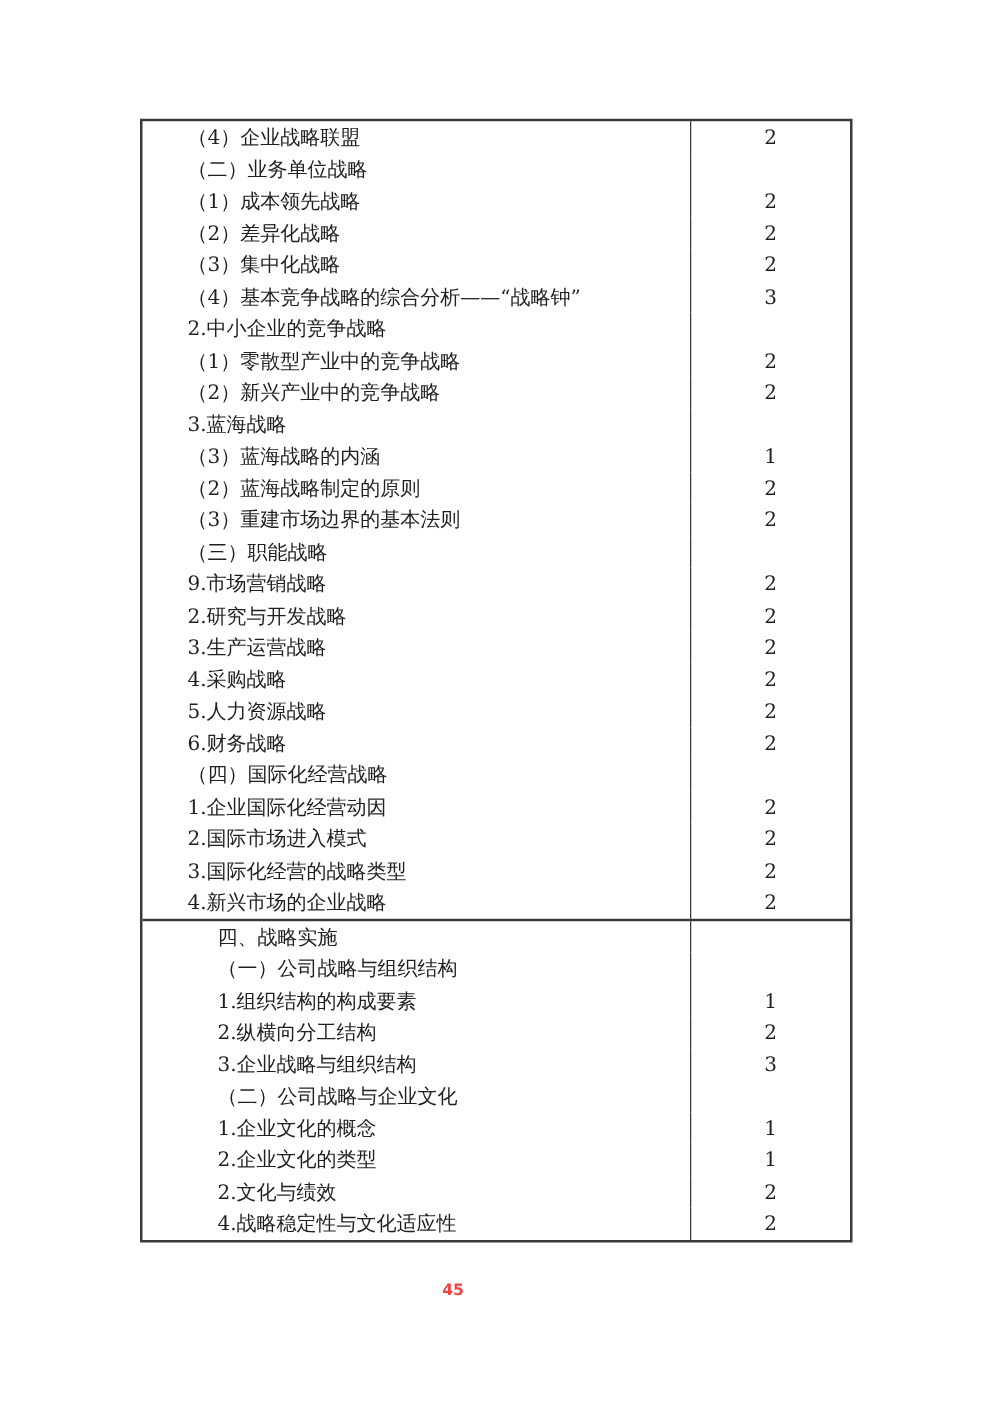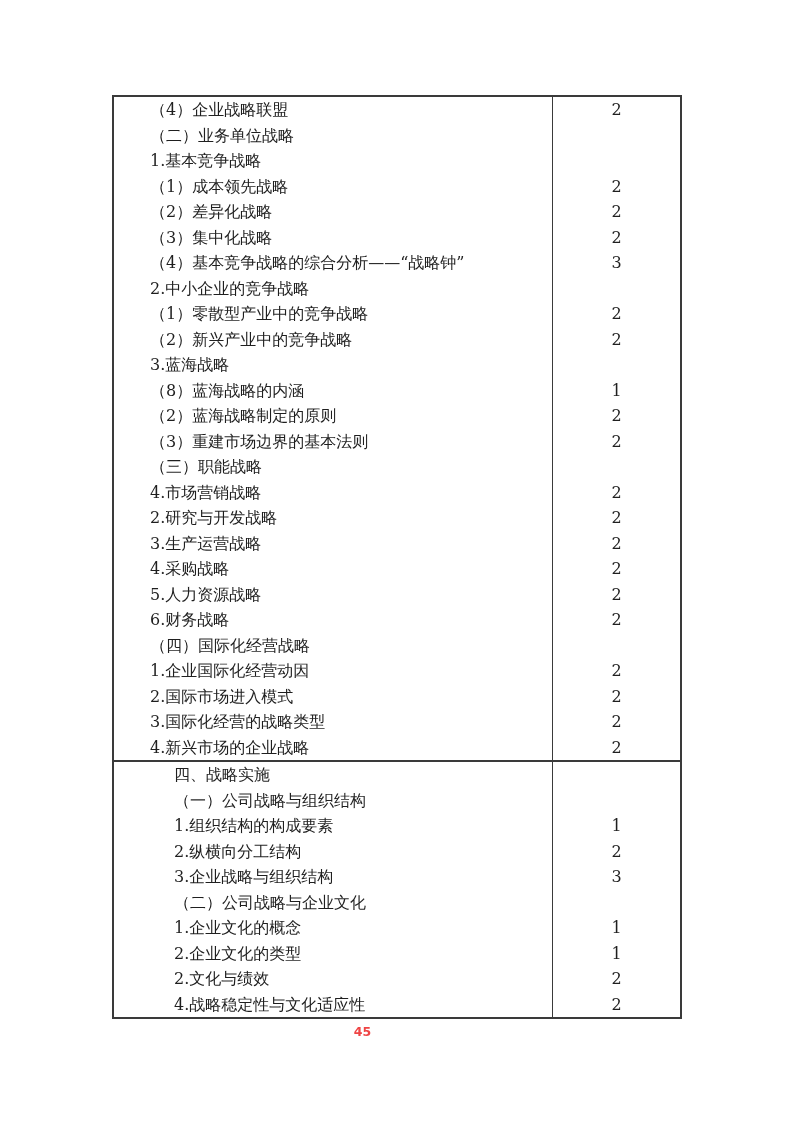--- a/index.html
+++ b/index.html
@@ -77,24 +77,20 @@
     <div class="t-section">
         <div class="row">
     <div class="cell topic">（4）企业战略联盟</div>
     <div class="cell score">2</div>
   </div>
         <div class="row">
     <div class="cell topic">（二）业务单位战略</div>
     <div class="cell score"></div>
   </div>
         <div class="row">
-    <div class="cell topic">1.基本竞争战略</div>
-    <div class="cell score"></div>
-  </div>
-        <div class="row">
     <div class="cell topic">（1）成本领先战略</div>
     <div class="cell score">2</div>
   </div>
         <div class="row">
     <div class="cell topic">（2）差异化战略</div>
     <div class="cell score">2</div>
   </div>
         <div class="row">
     <div class="cell topic">（3）集中化战略</div>
     <div class="cell score">2</div>
@@ -113,37 +109,37 @@
   </div>
         <div class="row">
     <div class="cell topic">（2）新兴产业中的竞争战略</div>
     <div class="cell score">2</div>
   </div>
         <div class="row">
     <div class="cell topic">3.蓝海战略</div>
     <div class="cell score"></div>
   </div>
         <div class="row">
-    <div class="cell topic">（8）蓝海战略的内涵</div>
+    <div class="cell topic">（3）蓝海战略的内涵</div>
     <div class="cell score">1</div>
   </div>
         <div class="row">
     <div class="cell topic">（2）蓝海战略制定的原则</div>
     <div class="cell score">2</div>
   </div>
         <div class="row">
     <div class="cell topic">（3）重建市场边界的基本法则</div>
     <div class="cell score">2</div>
   </div>
         <div class="row">
     <div class="cell topic">（三）职能战略</div>
     <div class="cell score"></div>
   </div>
         <div class="row">
-    <div class="cell topic">4.市场营销战略</div>
+    <div class="cell topic">9.市场营销战略</div>
     <div class="cell score">2</div>
   </div>
         <div class="row">
     <div class="cell topic">2.研究与开发战略</div>
     <div class="cell score">2</div>
   </div>
         <div class="row">
     <div class="cell topic">3.生产运营战略</div>
     <div class="cell score">2</div>
   </div>

